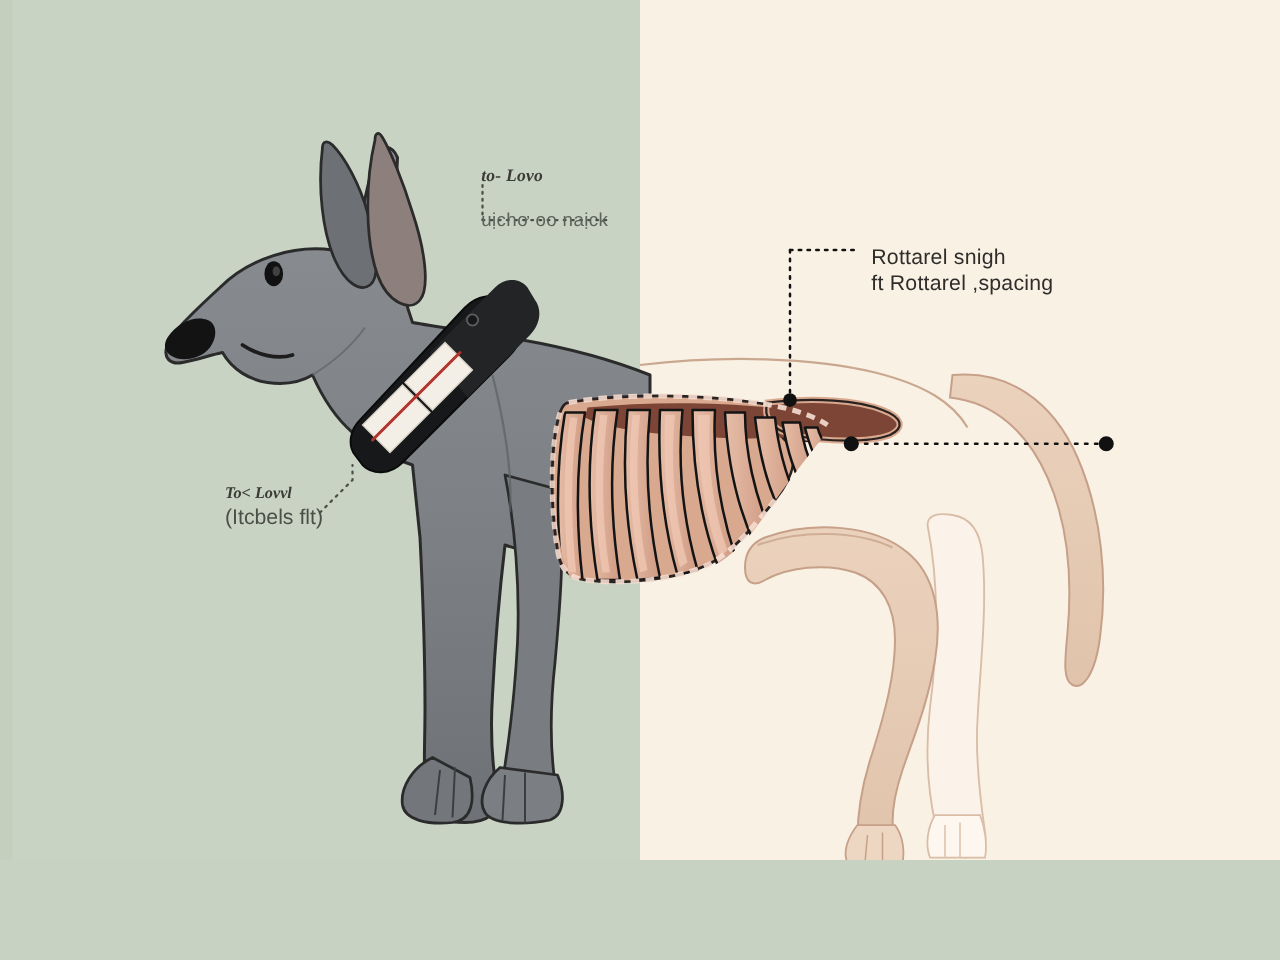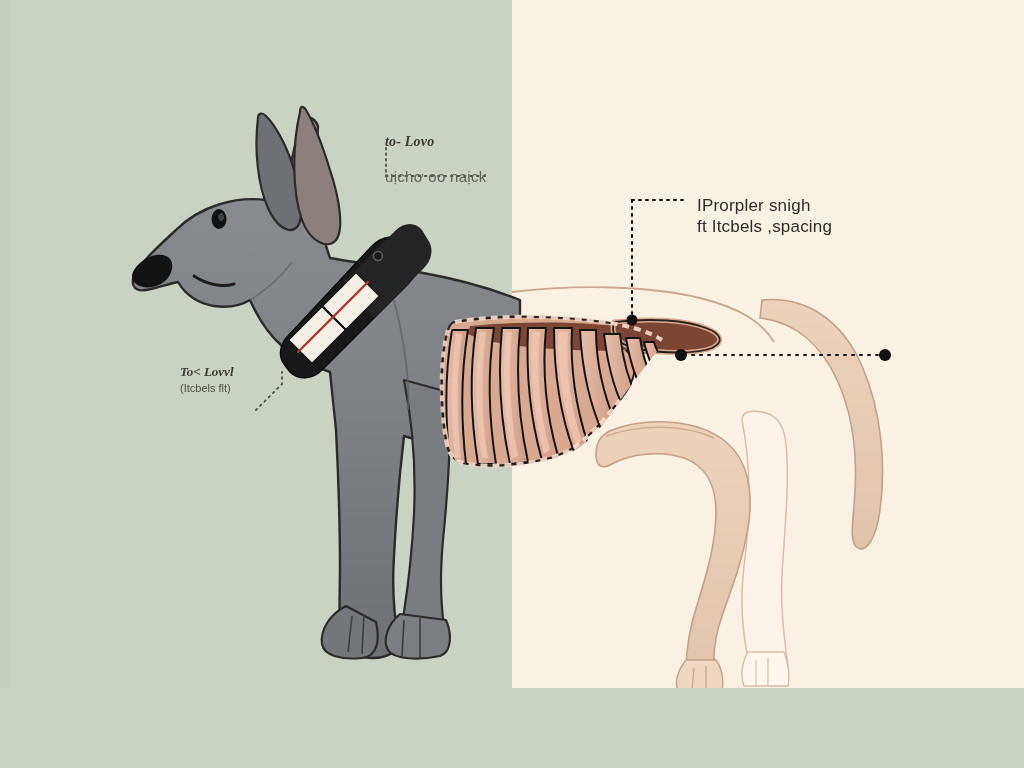--- a/index.html
+++ b/index.html
@@ -21,24 +21,24 @@
 
   
   .label{position:absolute;white-space:nowrap;}
   .label .ln{display:block;}
 
   #lbl-neck{left:385px;top:134px;}
   #lbl-neck .ln1{font-family:"Liberation Serif","DejaVu Serif",serif;font-weight:bold;font-style:italic;
                  font-size:14px;color:#3b3b36;letter-spacing:.2px;}
   #lbl-neck .ln2{font-size:15px;color:#5d635b;margin-top:18px;letter-spacing:.3px;}
 
-  #lbl-loose{left:180px;top:364px;}
+  #lbl-loose{left:180px;top:386px;}
   #lbl-loose .ln1{font-family:"Liberation Serif","DejaVu Serif",serif;font-weight:bold;font-style:italic;
                   font-size:13px;color:#3b3b36;}
-  #lbl-loose .ln2{font-size:11px;color:#4a4f48;margin-top:2px;}
+  #lbl-loose .ln2{font-size:17px;color:#4a4f48;margin-top:2px;}
 
   #lbl-rib{left:697px;top:195px;}
   #lbl-rib .ln{font-size:17px;color:#2f2d2a;line-height:21px;letter-spacing:.2px;}
 </style>
 </head>
 <body>
 
 <div id="stage">
 
   <div class="bg-left"></div>
@@ -224,17 +224,17 @@
     <span class="ln ln1">to- Lovo</span>
     <span class="ln ln2">uịchơ oo naịck</span>
   </div>
 
   <div class="label" id="lbl-loose">
     <span class="ln ln1">To&lt; Lovvl</span>
     <span class="ln ln2">(Itcbels flt)</span>
   </div>
 
   <div class="label" id="lbl-rib">
-    <span class="ln">IProrpler snigh</span>
-    <span class="ln">ft Itcbels ,spacing</span>
+    <span class="ln">Rottarel snigh</span>
+    <span class="ln">ft Rottarel ,spacing</span>
   </div>
 
 </div>
 
 </body></html>

